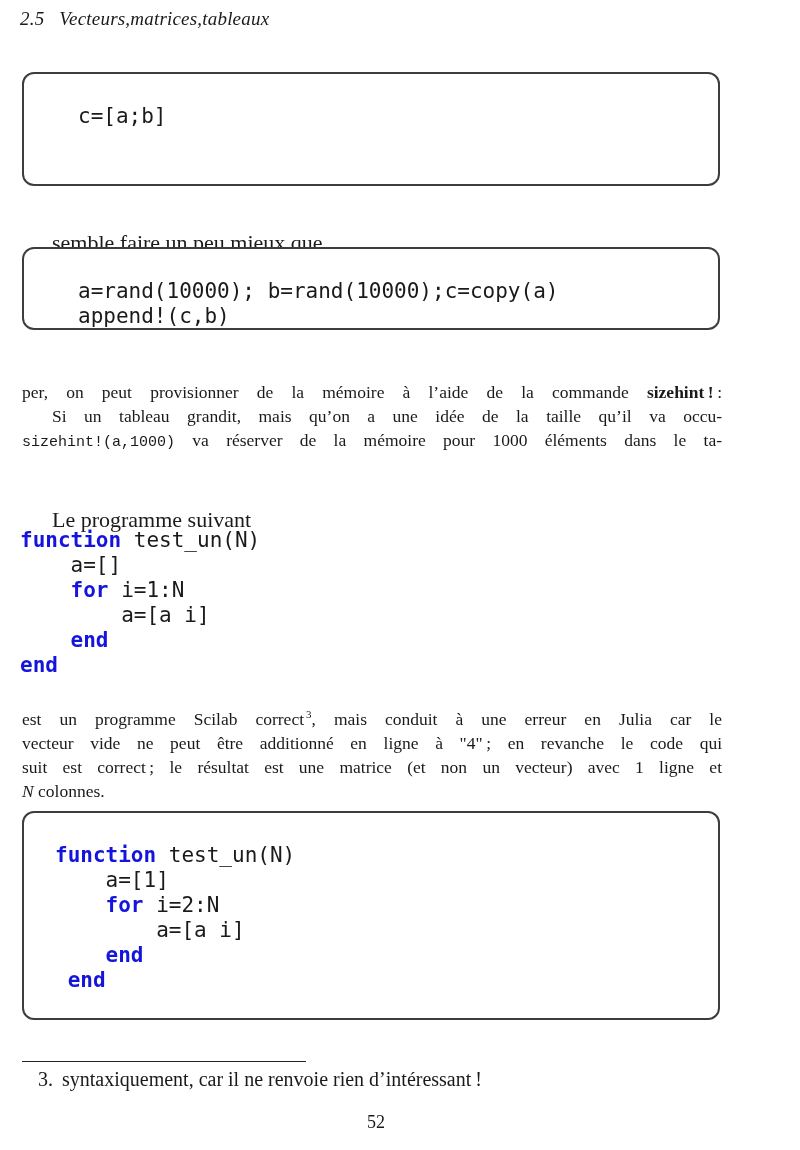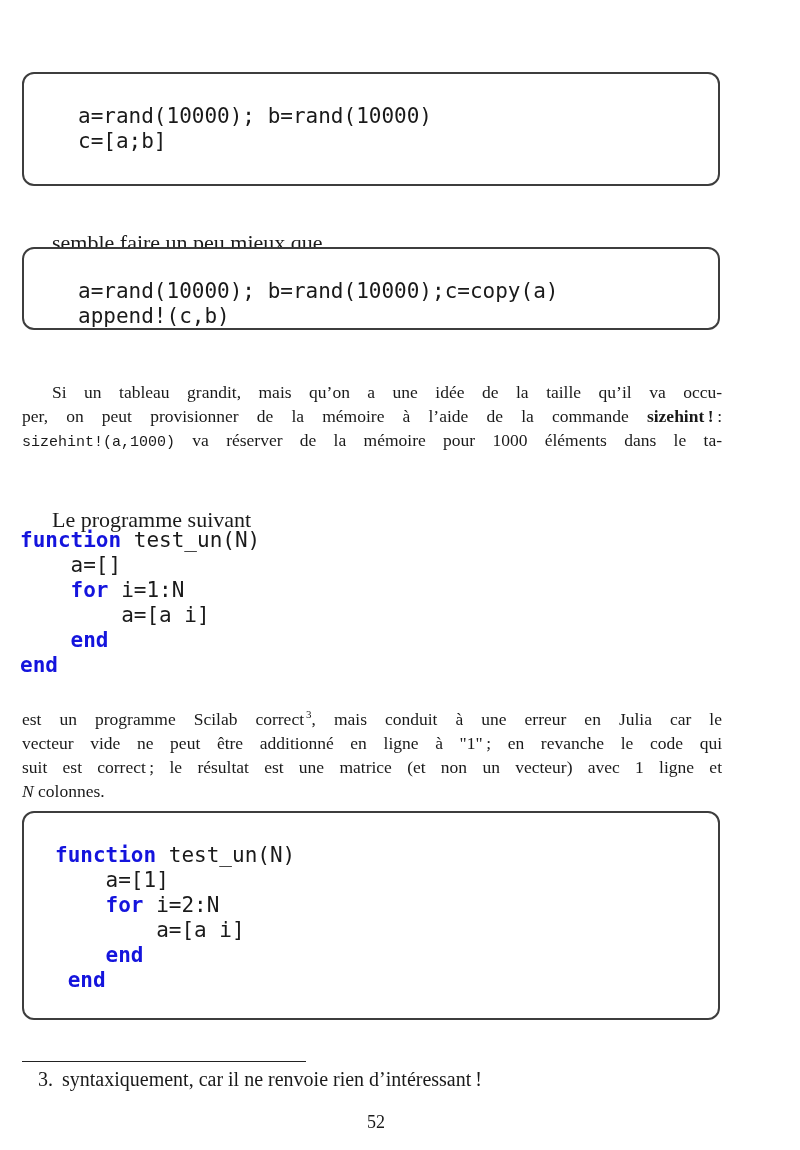--- a/index.html
+++ b/index.html
@@ -74,57 +74,59 @@
   .pageno{
     position:absolute;top:1112px;left:0;width:752px;text-align:center;
     font-size:18px;
   }
 </style>
 </head>
 <body>
 
 <div class="page">
 
+  <h2 class="heading">
+    <span class="num">2.5</span><span>Vecteurs,matrices,tableaux</span>
+  </h2>
 
   <div class="codebox" id="box1">
     <div class="code">
-        <div class="code-line"><span>a=rand(10000); b=rand(10000)</span></div>
         <div class="code-line"><span>c=[a;b]</span></div>
       </div>
   </div>
 
   <p class="pline" id="para-semble">semble faire un peu mieux que</p>
 
   <div class="codebox" id="box2">
     <div class="code">
         <div class="code-line"><span>a=rand(10000); b=rand(10000);c=copy(a)</span></div>
         <div class="code-line"><span>append!(c,b)</span></div>
       </div>
   </div>
 
   <div class="para" id="para-sizehint">
+      <div class="jline"><span>per, on peut provisionner de la mémoire à l’aide de la commande </span><span class="s-b">sizehint !</span><span> :</span></div>
       <div class="jline first"><span>Si un tableau grandit, mais qu’on a une idée de la taille qu’il va occu-</span></div>
-      <div class="jline"><span>per, on peut provisionner de la mémoire à l’aide de la commande </span><span class="s-b">sizehint !</span><span> :</span></div>
       <div class="jline"><span class="s-m">sizehint!(a,1000)</span><span> va réserver de la mémoire pour 1000 éléments dans le ta-</span></div>
     </div>
 
   <p class="pline" id="para-programme">Le programme suivant</p>
 
   <div class="code-plain">
       <div class="code-line"><span class="s-kw">function</span><span> test_un(N)</span></div>
       <div class="code-line"><span>    a=[]</span></div>
       <div class="code-line"><span>    </span><span class="s-kw">for</span><span> i=1:N</span></div>
       <div class="code-line"><span>        a=[a i]</span></div>
       <div class="code-line"><span>    </span><span class="s-kw">end</span></div>
       <div class="code-line"><span class="s-kw">end</span></div>
     </div>
 
   <div class="para" id="para-scilab">
       <div class="jline"><span>est un programme Scilab correct</span><span class="s-sup">3</span><span>, mais conduit à une erreur en Julia car le</span></div>
-      <div class="jline"><span>vecteur vide ne peut être additionné en ligne à "1" ; en revanche le code qui</span></div>
+      <div class="jline"><span>vecteur vide ne peut être additionné en ligne à "4" ; en revanche le code qui</span></div>
       <div class="jline"><span>suit est correct ; le résultat est une matrice (et non un vecteur) avec 1 ligne et</span></div>
       <div class="jline last"><span class="s-i">N</span><span> colonnes.</span></div>
     </div>
 
   <div class="codebox" id="box3">
     <div class="code">
         <div class="code-line"><span class="s-kw">function</span><span> test_un(N)</span></div>
         <div class="code-line"><span>    a=[1]</span></div>
         <div class="code-line"><span>    </span><span class="s-kw">for</span><span> i=2:N</span></div>
         <div class="code-line"><span>        a=[a i]</span></div>

